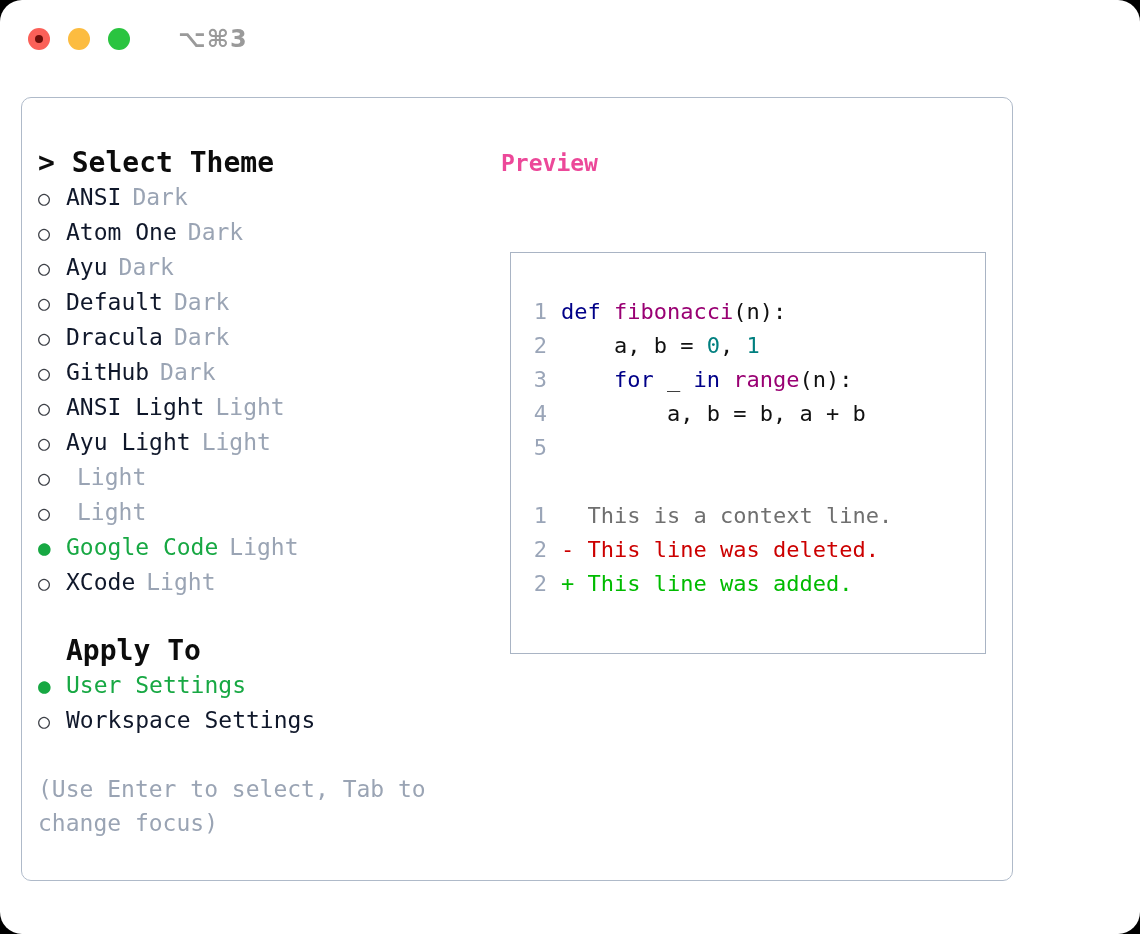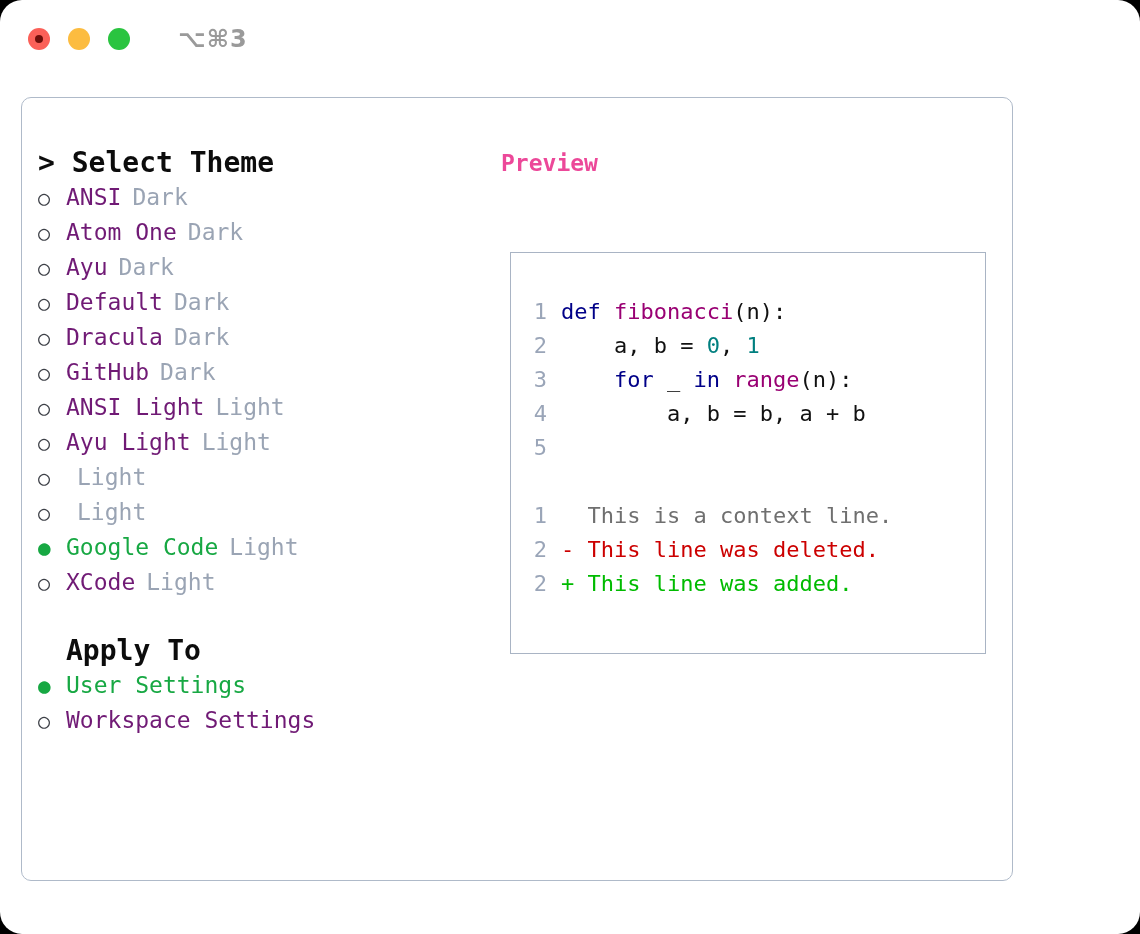--- a/index.html
+++ b/index.html
@@ -126,21 +126,21 @@
     flex: 0 0 28px;
     font-size: 20px;
     color: #3c3f46;
     line-height: 34px;
   }
   .bullet.selected {
     color: #17a843;
     font-size: 21px;
   }
   .opt-name {
-    color: #701a75;
+    color: #0f172a;
   }
   .opt-row.selected .opt-name {
     color: #17a843;
   }
   .opt-tag {
     color: #9aa4b4;
     padding-left: 11px;
   }
 
   .gap-line { height: 34px; }
@@ -301,20 +301,21 @@
           <div class="opt-row selected">
             <span class="bullet selected">●</span>
             <span class="opt-name">User Settings</span>
           </div>
           <div class="opt-row">
             <span class="bullet">○</span>
             <span class="opt-name">Workspace Settings</span>
           </div>
         </div>
 
+        <div class="hint">(Use Enter to select, Tab to change focus)</div>
       </div>
 
       <div class="right-col">
         <div class="preview-title">Preview</div>
 
         <div class="preview-panel">
           <div class="code-area">
 
             <div class="code-line">
               <span class="ln">1</span>

